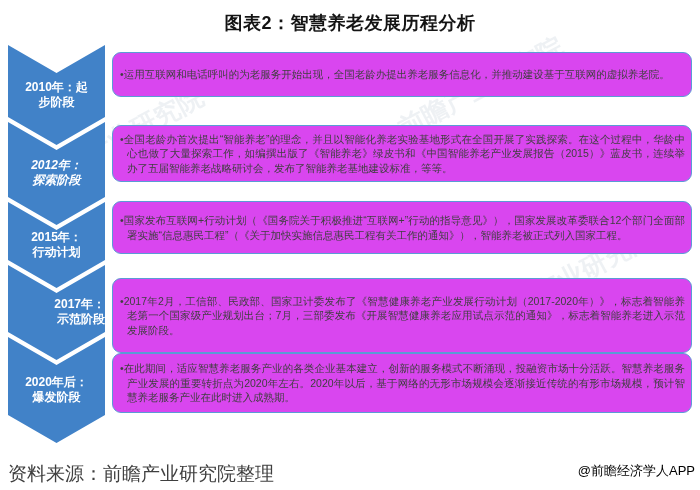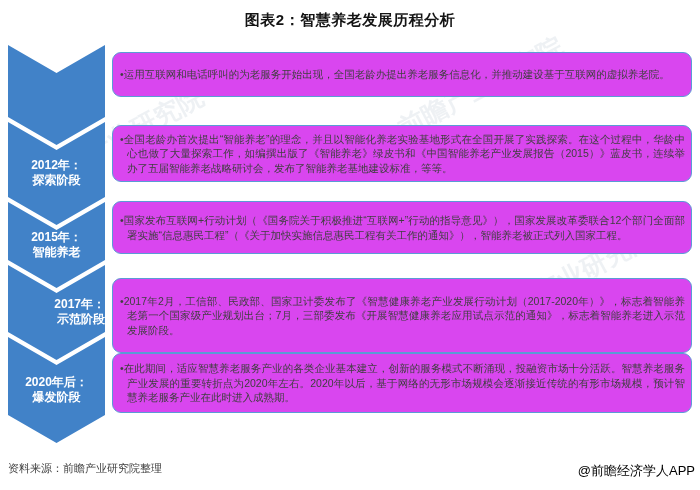--- a/index.html
+++ b/index.html
@@ -4,21 +4,21 @@
 <style>
   * { margin:0; padding:0; box-sizing:border-box; }
   html,body { background:#ffffff; }
   body { font-family:"Liberation Sans","DejaVu Sans",sans-serif; }
   .canvas {
     position:relative; width:700px; height:490px; background:#ffffff;
     overflow:hidden; margin:0 auto;
   }
   .title {
     position:absolute; top:11px; left:0; right:0;
-    text-align:center; font-size:15px; font-weight:bold; color:#141414;
+    text-align:center; font-size:18px; font-weight:bold; color:#141414;
     letter-spacing:0.5px;
   }
   .chevrons { position:absolute; left:8px; top:45px; width:97px; height:400px; }
   .chevrons polygon { fill:#4182C8; }
   .chev-label {
     position:absolute; left:8px; width:97px; text-align:center;
     color:#ffffff; font-weight:bold; font-size:12px; line-height:15px;
     white-space:pre-line;
   }
   .box {
@@ -27,21 +27,21 @@
     display:flex; align-items:center;
   }
   .desc {
     width:100%;
     padding:2px 6px 2px 14px; text-indent:-7px;
     font-size:10.5px; line-height:14.5px; color:#3f3f3f;
     text-align:justify;
   }
   .footer-source {
     position:absolute; left:8px; top:461px;
-    font-size:11px; color:#3f3f3f;
+    font-size:19px; color:#3f3f3f;
   }
   .footer-attrib {
     position:absolute; right:5px; top:462px;
     font-size:13px; color:#000000;
   }
   .watermark {
     position:absolute; font-size:26px; color:rgba(160,175,195,0.18);
     transform:rotate(-28deg); white-space:nowrap; pointer-events:none;
     font-weight:bold;
   }
@@ -59,24 +59,26 @@
   <div class="title">图表2：智慧养老发展历程分析</div>
 
   <svg class="chevrons" viewBox="0 0 97 400" aria-hidden="true">
     <polygon points="0,0 48.5,28 97,0 97,72 48.5,100 0,72" fill="#4182C8"></polygon>
     <polygon points="0,77 48.5,105 97,77 97,152 48.5,180 0,152" fill="#4182C8"></polygon>
     <polygon points="0,157 48.5,185 97,157 97,215 48.5,243 0,215" fill="#4182C8"></polygon>
     <polygon points="0,220 48.5,248 97,220 97,287 48.5,315 0,287" fill="#4182C8"></polygon>
     <polygon points="0,292 48.5,320 97,292 97,370 48.5,398 0,370" fill="#4182C8"></polygon>
   </svg>
 
-  <div class="chev-label" style="top:158px;">2012年：
+  <div class="chev-label" style="top:80px;">2010年：起
+步阶段</div>
+  <div class="chev-label" style="top:158px;font-style:italic;">2012年：
 探索阶段</div>
   <div class="chev-label" style="top:230px;">2015年：
-智能养老</div>
+行动计划</div>
   <div class="chev-label" style="top:297px;text-align:right;">2017年：
 示范阶段</div>
   <div class="chev-label" style="top:375px;">2020年后：
 爆发阶段</div>
 
   <div class="box" style="top:52px;height:45px;">
     <div class="desc">•运用互联网和电话呼叫的为老服务开始出现，全国老龄办提出养老服务信息化，并推动建设基于互联网的虚拟养老院。</div>
   </div>
   <div class="box" style="top:125px;height:57px;">
     <div class="desc">•全国老龄办首次提出“智能养老”的理念，并且以智能化养老实验基地形式在全国开展了实践探索。在这个过程中，华龄中心也做了大量探索工作，如编撰出版了《智能养老》绿皮书和《中国智能养老产业发展报告（2015）》蓝皮书，连续举办了五届智能养老战略研讨会，发布了智能养老基地建设标准，等等。</div>

